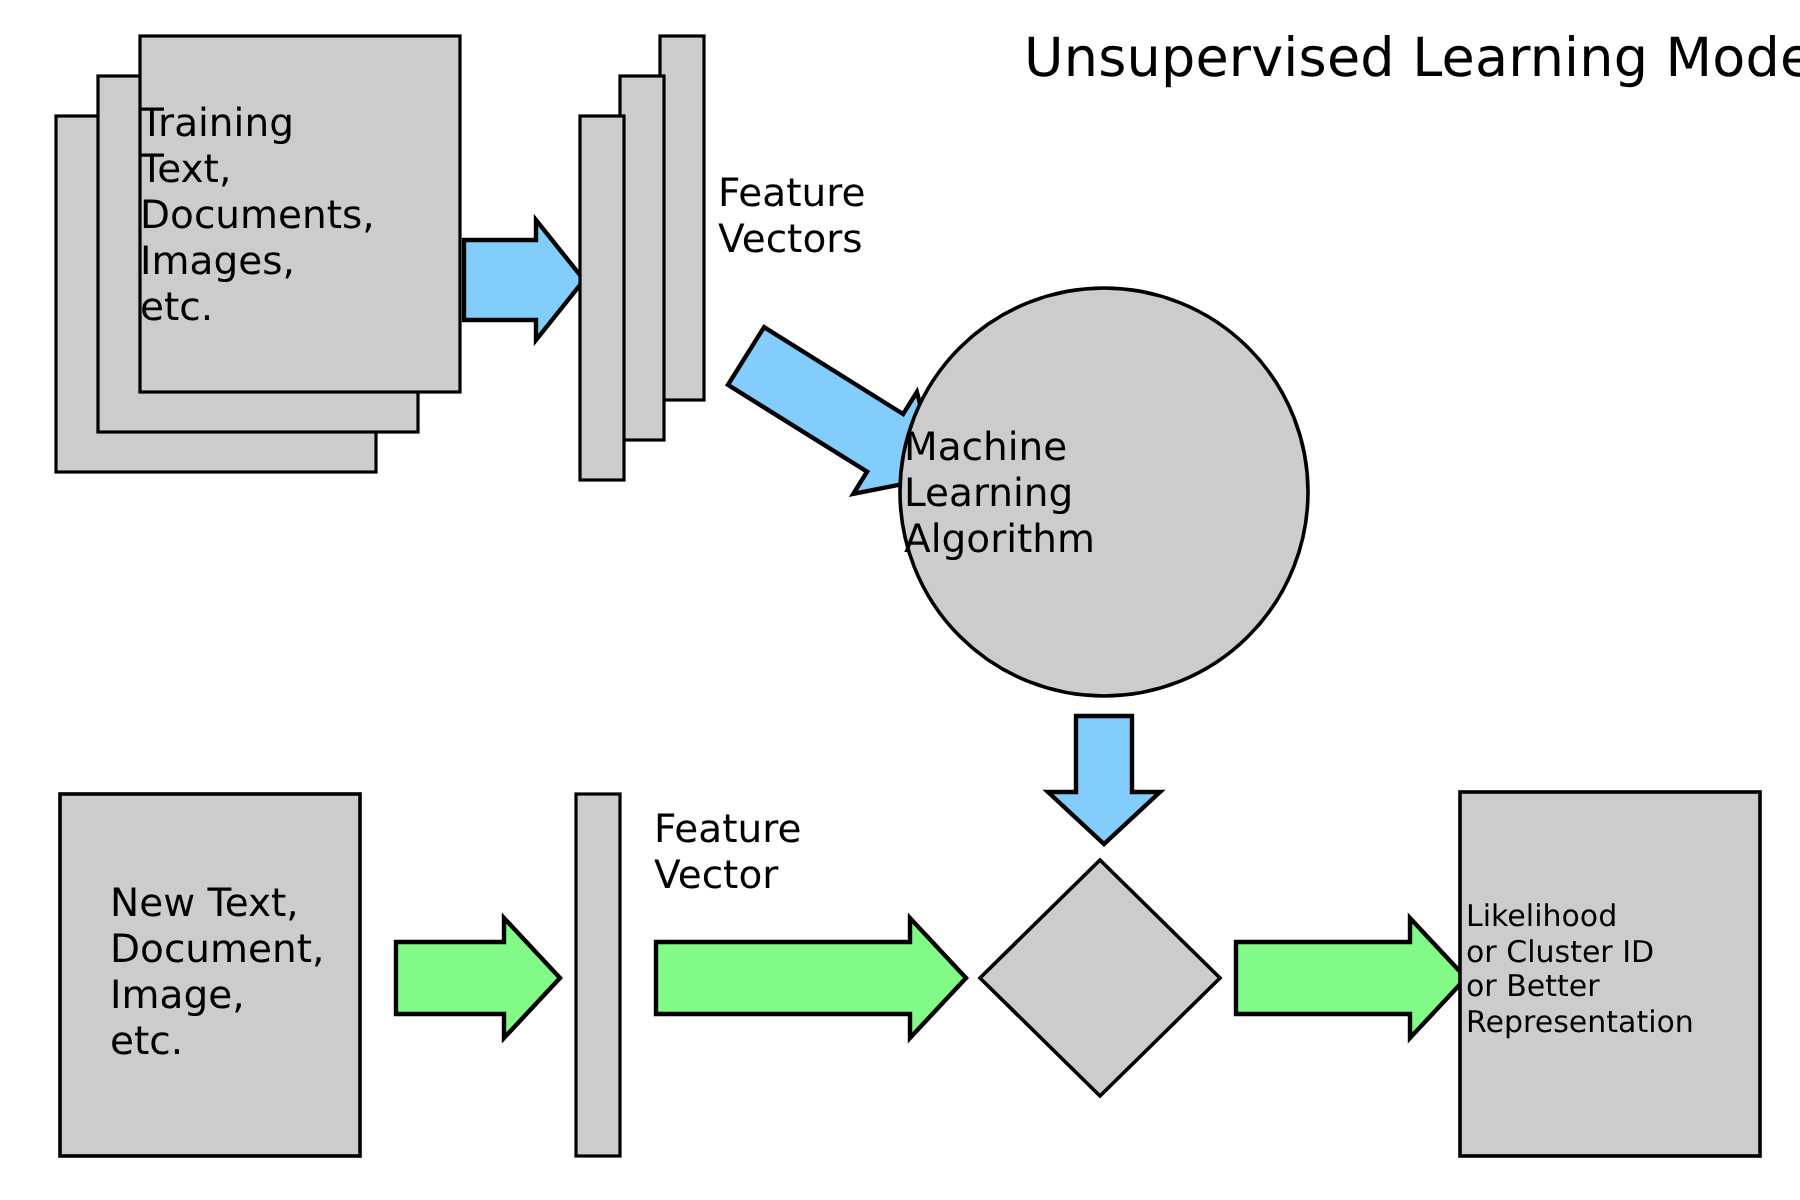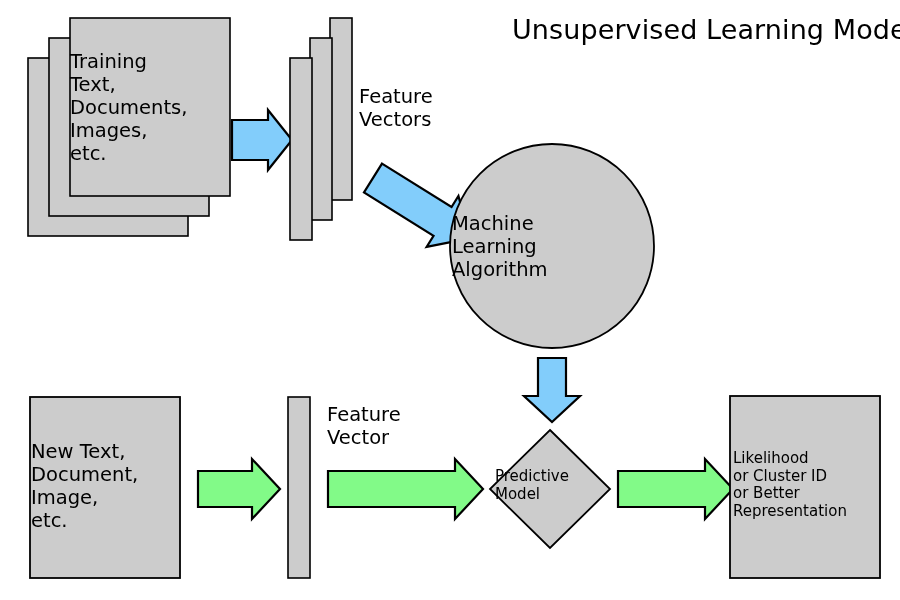--- a/index.html
+++ b/index.html
@@ -54,20 +54,21 @@
     left: 452px;
     top: 212px;
     width: 240px;
     font-size: 19.5px;
   }
   #new-input-label {
     left: 31px;
     top: 440px;
     width: 148px;
     font-size: 19.5px;
+    padding-left: 24px;
   }
   #feature-vector-label {
     left: 327px;
     top: 403px;
     width: 120px;
     font-size: 19.5px;
   }
   #predictive-model-label {
     left: 495px;
     top: 468px;
@@ -138,21 +139,19 @@
 Algorithm</div>
 
   <div class="lbl ctr" id="new-input-label">New Text,
 Document,
 Image,
 etc.</div>
 
   <div class="lbl lft" id="feature-vector-label">Feature
 Vector</div>
 
-  <div class="lbl ctr" id="predictive-model-label">Predictive
-Model</div>
 
   <div class="lbl ctr" id="output-label">Likelihood
 or Cluster ID
 or Better
 Representation</div>
 
 </div>
 
 </body></html>

